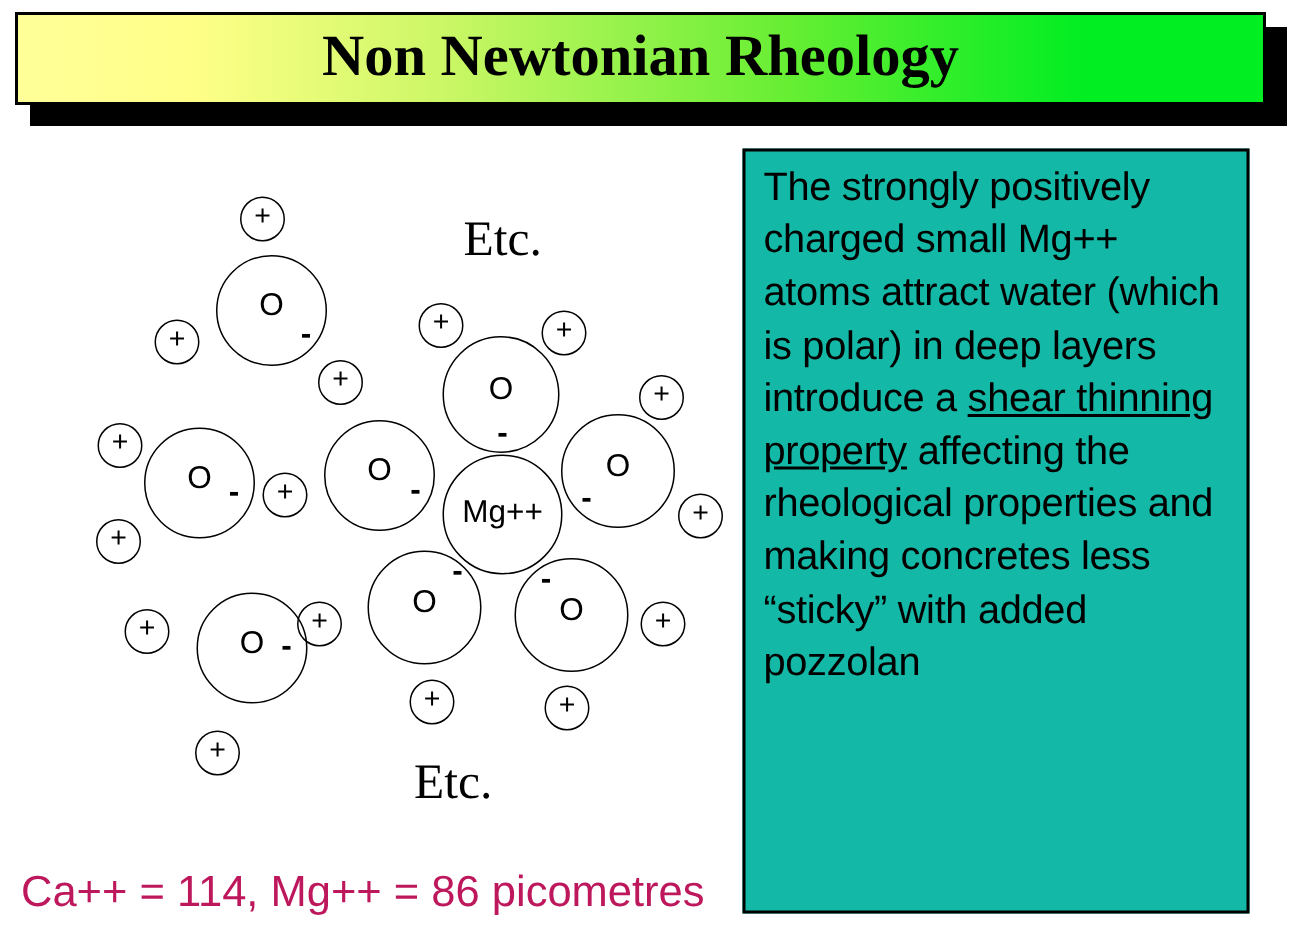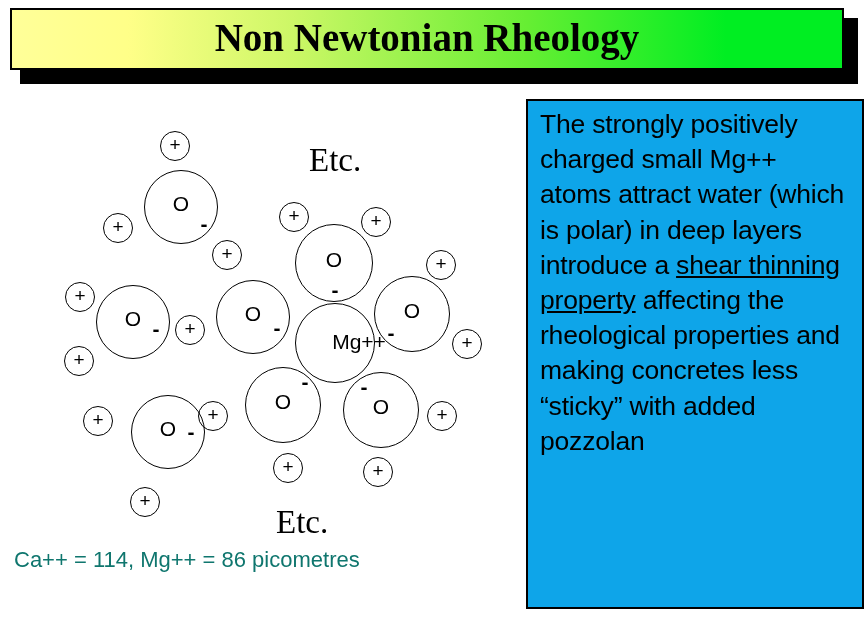--- a/index.html
+++ b/index.html
@@ -52,25 +52,25 @@
     text-align: center;
     font-family: "Liberation Serif", serif;
     font-size: 39px;
     color: #000000;
     white-space: nowrap;
   }
 
   
   #info-box {
     position: absolute;
-    left: 526px;
+    left: 495px;
     top: 99px;
     width: 338px;
     height: 510px;
-    background: #0ea5e9;
+    background: #14b8a6;
     border: 2px solid #000000;
     box-sizing: border-box;
     padding: 6px 8px 0 12px;
   }
   #info-text {
     font-family: "Liberation Sans", sans-serif;
     font-size: 26.5px;
     line-height: 35.2px;
     color: #000000;
     letter-spacing: -0.2px;
@@ -116,37 +116,36 @@
     left: 50%;
     top: 50%;
     transform: translate(-50%, -55%);
   }
   
   .mg-atom .label-mg {
     font-size: 21px;
     left: 50%;
     top: 50%;
     transform: translate(-50%, -55%);
-    margin-left: 24px;
   }
 
   .diag-text {
     position: absolute;
     font-family: Liberation Serif, serif;
     font-size: 33px;
     color: #000000;
     white-space: nowrap;
   }
   #caption {
     position: absolute;
     left: 14px;
-    top: 547px;
-    font-family: "Liberation Sans", sans-serif;
-    font-size: 22px;
-    color: #0f766e;
+    top: 579px;
+    font-family: "Liberation Sans", sans-serif;
+    font-size: 29px;
+    color: #be185d;
     white-space: nowrap;
   }
 </style>
 </head>
 <body>
 
 <div id="title-banner">
   <div id="title-shadow"></div>
   <div id="title-frame"></div>
   <div id="title-text">Non Newtonian Rheology</div>

